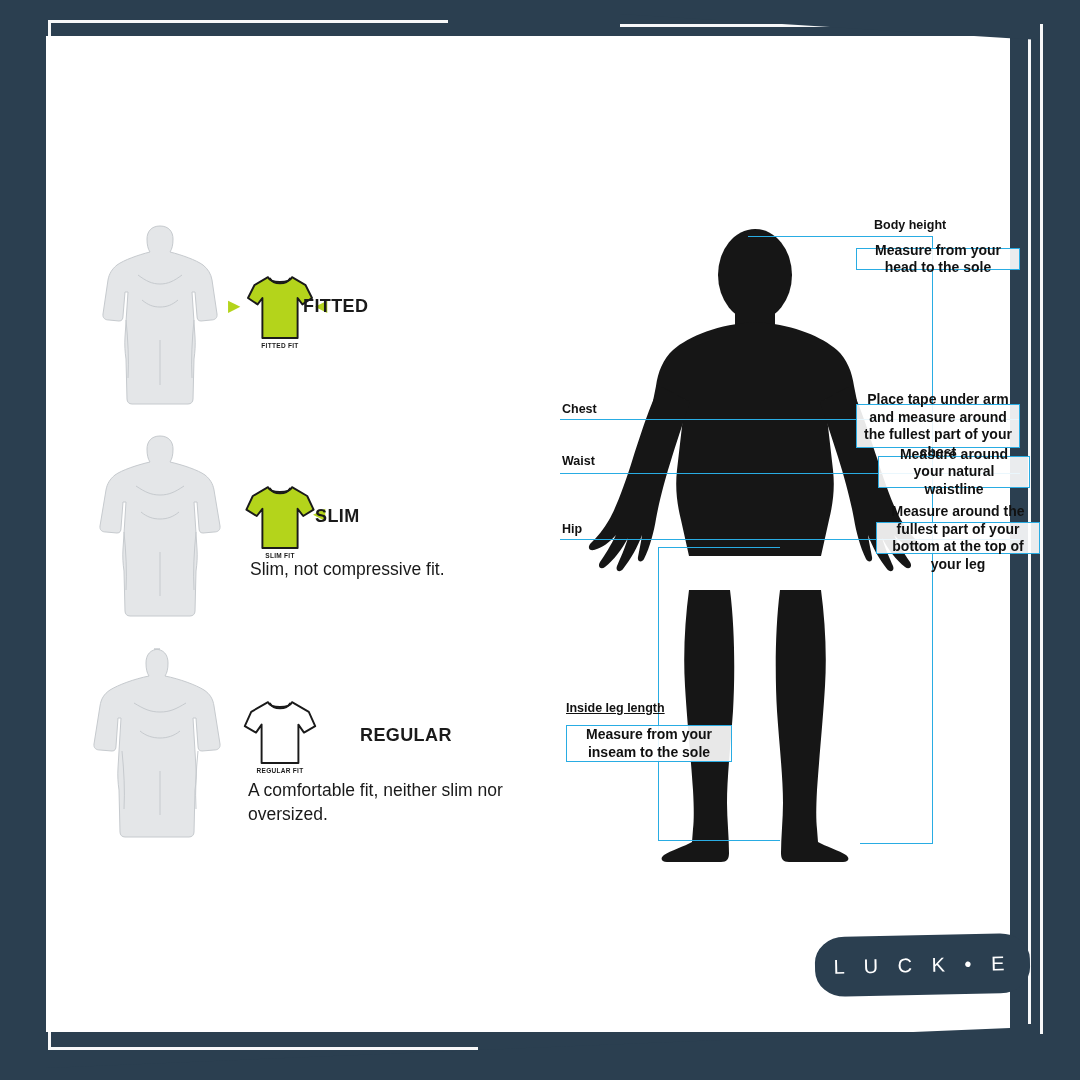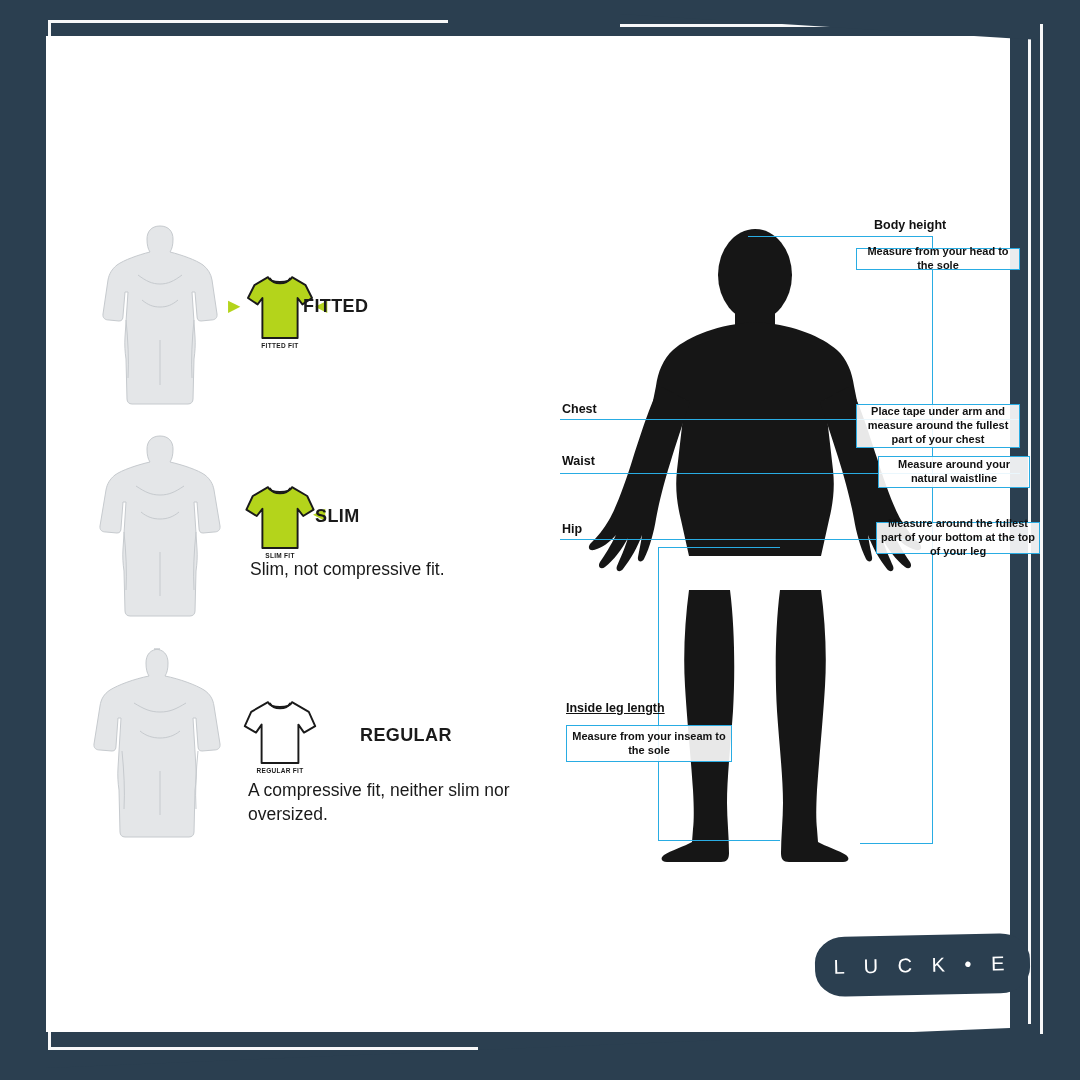--- a/index.html
+++ b/index.html
@@ -157,21 +157,21 @@
     position: absolute;
     font-size: 12.5px;
     font-weight: bold;
     color: #111;
     white-space: nowrap;
   }
   .m-box {
     position: absolute;
     border: 1px solid #29ace3;
     background: rgba(255,255,255,.9);
-    font-size: 11px;
+    font-size: 14px;
     font-weight: bold;
     color: #111;
     text-align: center;
     line-height: 1.25;
     padding: 3px 4px;
     box-sizing: border-box;
   }
 
   
   #logo-badge {
@@ -279,21 +279,21 @@
         <path d="M118 106c-2 20-3 40-2 58"></path>
       </g>
     </svg>
 
     <svg class="tee-icon" viewBox="0 0 100 100">
       <path d="M35 14 L14 26 L6 44 L20 52 L27 42 L27 90 L73 90 L73 42 L80 52 L94 44 L86 26 L65 14 C62 22 38 22 35 14 Z" fill="#ffffff" stroke="#1a1a1a" stroke-width="2.4" stroke-linejoin="round"></path>
       <path d="M37 15 C42 24 58 24 63 15" fill="none" stroke="#1a1a1a" stroke-width="2.4"></path>
     </svg>
     <div class="tee-caption">REGULAR FIT</div>
     <div class="fit-title" style="left:300px; top:80px;">REGULAR</div>
-    <div class="fit-sub" style="left:188px; top:134px; width:285px;">A compressive fit, neither slim nor oversized.</div>
+    <div class="fit-sub" style="left:188px; top:134px; width:285px;">A comfortable fit, neither slim nor oversized.</div>
   </div>
 
   <div id="body-panel">
 
     <svg width="520" height="680" viewBox="0 0 520 680" style="position:absolute;left:0;top:0;">
       <g fill="#161616">
 
         <ellipse cx="235" cy="85" rx="37" ry="46"></ellipse>
 
         <path d="M215 118 h40 v22 h-40 z"></path>

